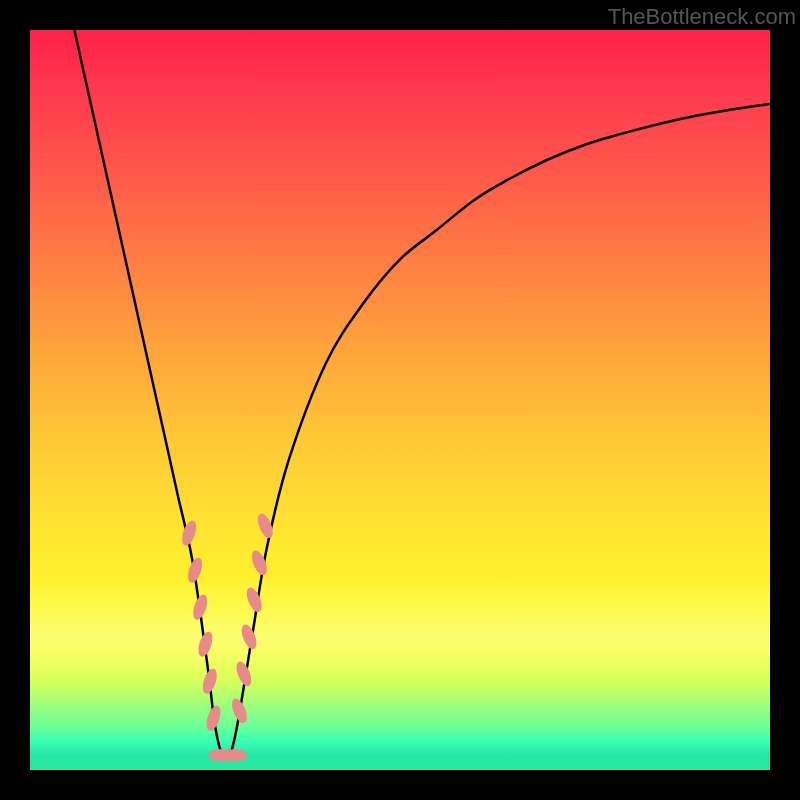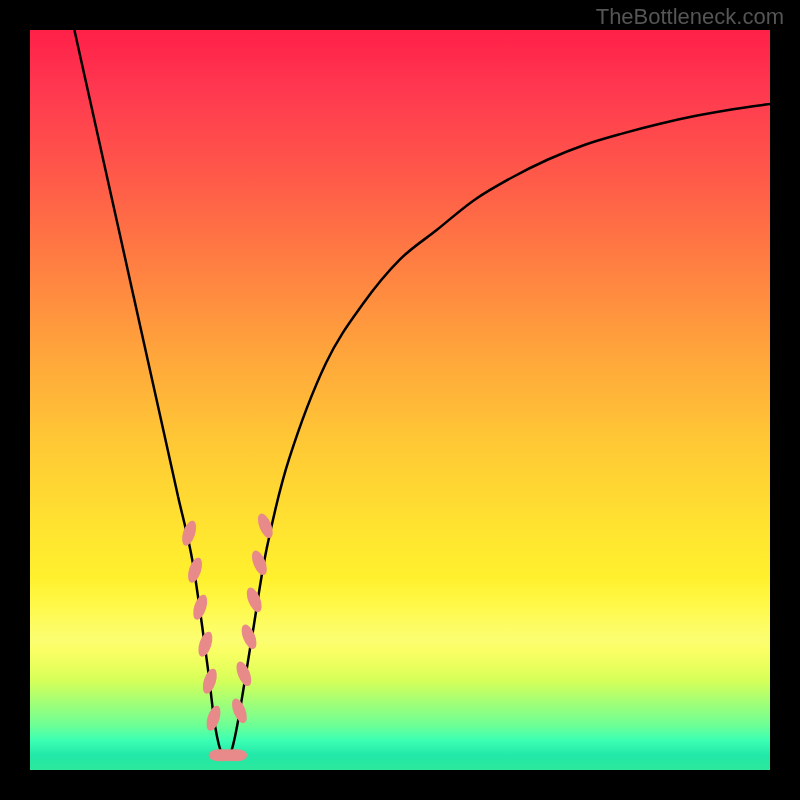--- a/index.html
+++ b/index.html
@@ -47,21 +47,21 @@
       background: linear-gradient(to bottom,
         rgba(255,255,255,0) 0%,
         rgba(255,255,220,0.25) 40%,
         rgba(255,255,220,0.35) 60%,
         rgba(255,255,255,0) 100%
       );
     }
     .watermark {
       position: absolute;
       top: 4px;
-      right: 16px;
+      right: 4px;
       color: #555;
       font-size: 22px;
       font-weight: 500;
       z-index: 10;
     }
     .curve-svg {
       position: absolute;
       top: 30px;
       left: 30px;
       width: 740px;

